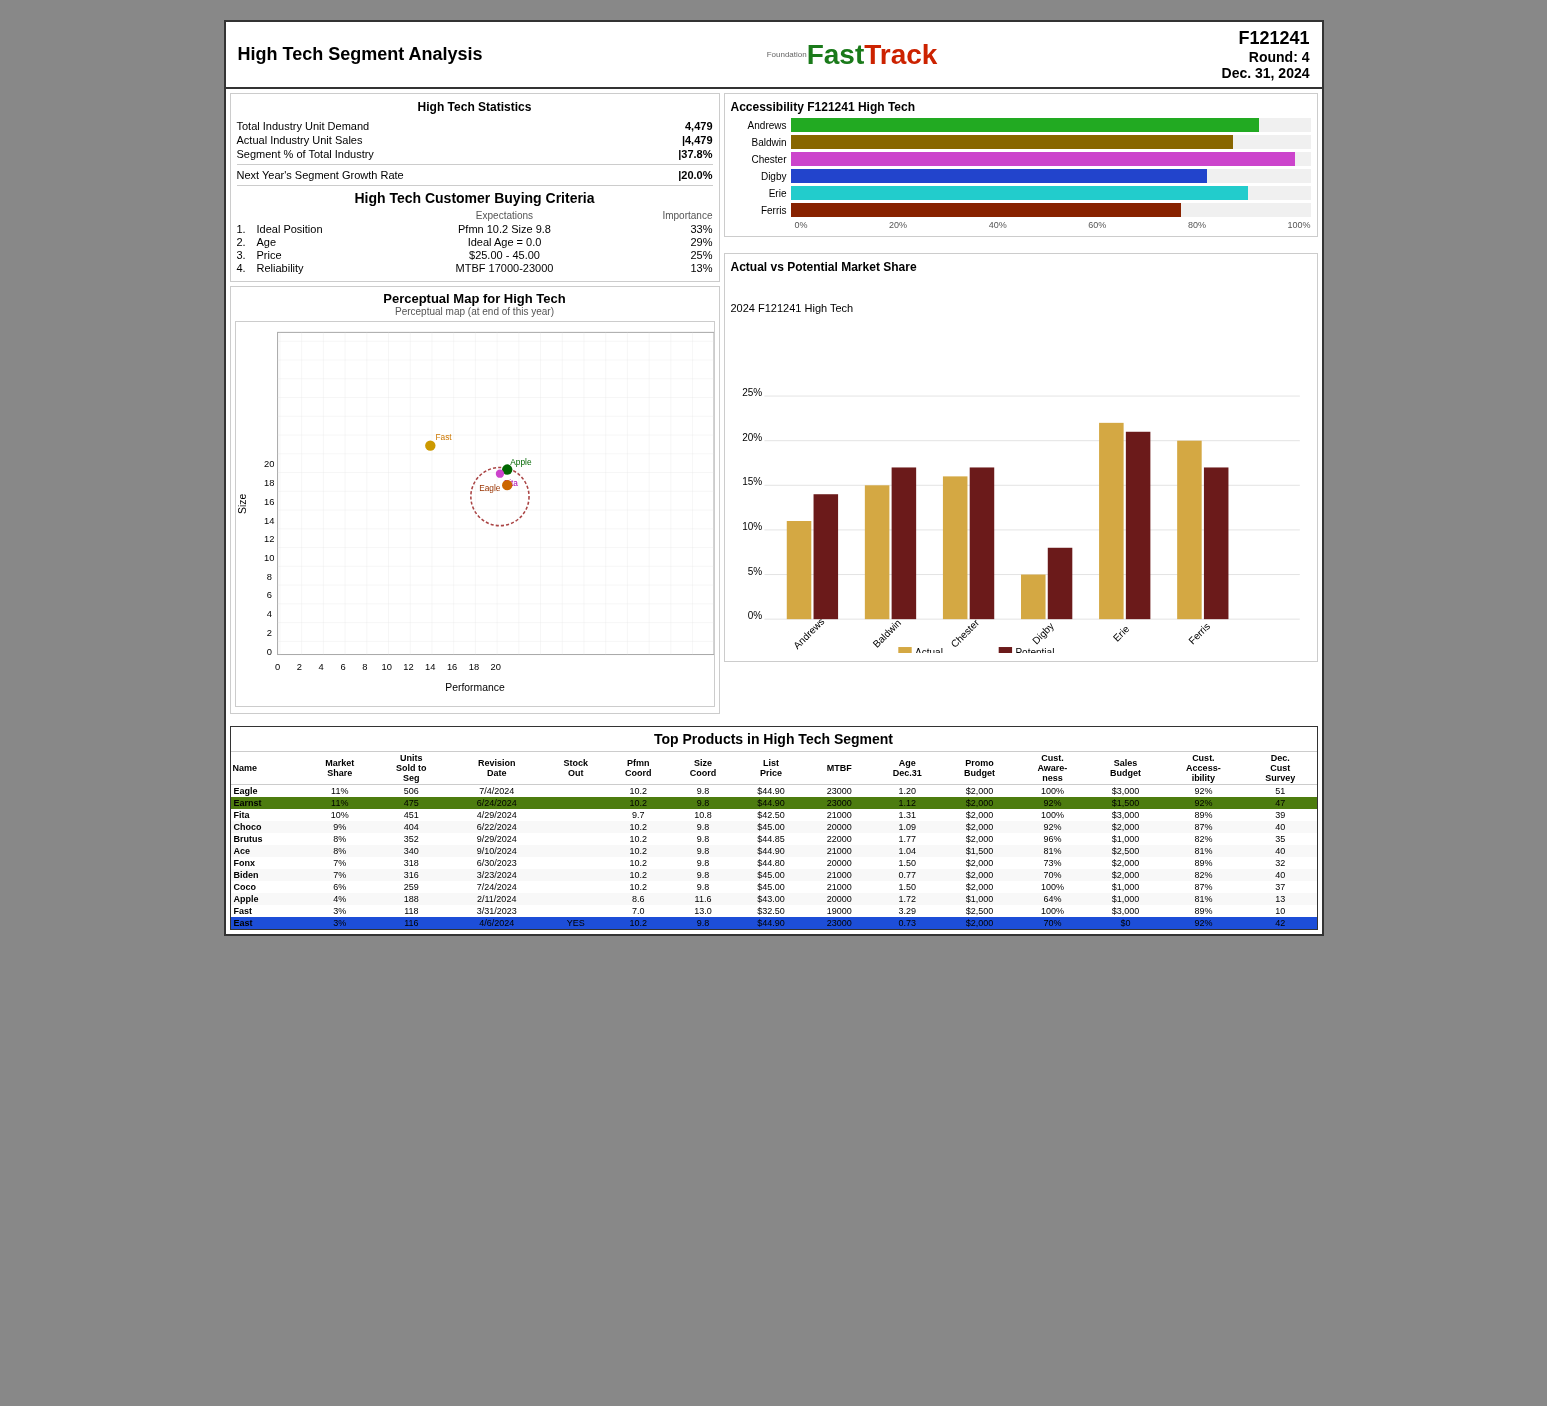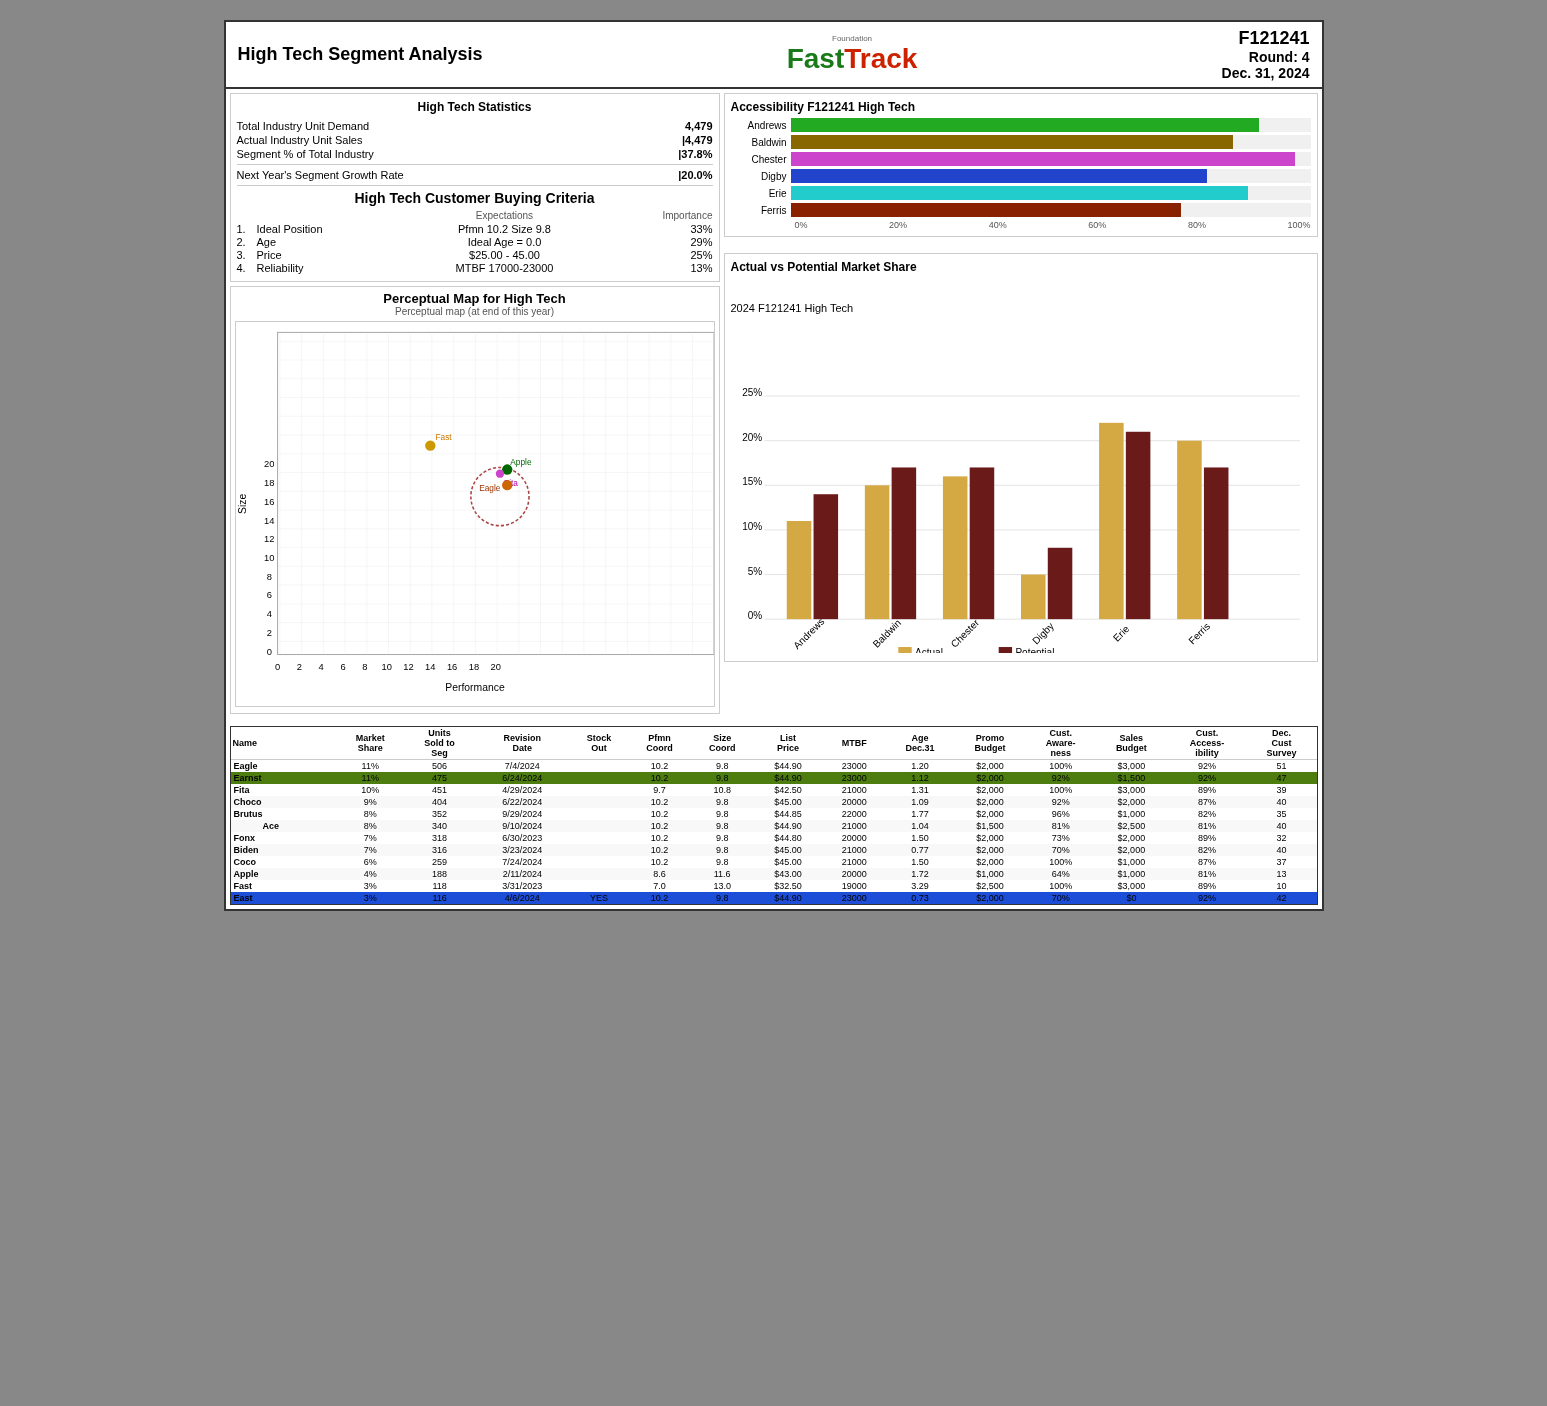--- a/index.html
+++ b/index.html
@@ -2,21 +2,21 @@
 <html><head>
   <meta charset="utf-8">
   <style>
     * { box-sizing: border-box; margin: 0; padding: 0; }
     body { background: #888; font-family: Arial, sans-serif; font-size: 11px; display: flex; justify-content: center; align-items: flex-start; padding: 20px; }
     .page { background: white; width: 1100px; border: 2px solid #333; }
     
     
     .header { display: flex; align-items: center; justify-content: space-between; padding: 6px 12px; border-bottom: 2px solid #333; background: white; }
     .header-title { font-size: 18px; font-weight: bold; color: #000; }
-    .header-logo { display: flex; flex-direction: column; align-items: center; }
+    .header-logo { display: flex; align-items: center; }
     .header-logo .foundation { font-size: 8px; color: #555; }
     .header-right { text-align: right; }
     .header-id { font-size: 18px; font-weight: bold; }
     .header-round { font-size: 14px; font-weight: bold; }
     .header-date { font-size: 14px; font-weight: bold; }
 
     
     .main-content { display: flex; padding: 4px; gap: 4px; }
     .left-panel { flex: 0 0 490px; }
     .right-panel { flex: 1; }
@@ -309,20 +309,21 @@
           <rect x="150" y="295" width="12" height="8" fill="#d4a843"></rect>
           <text x="165" y="303" font-size="9">Actual</text>
           <rect x="240" y="295" width="12" height="8" fill="#6b1a1a"></rect>
           <text x="255" y="303" font-size="9">Potential</text>
         </svg>
       </div>
     </div>
   </div>
 
   <div class="table-section">
+    <div class="table-title">Top Products in High Tech Segment</div>
     <table>
       <thead>
         <tr>
           <th rowspan="2" style="text-align:left;">Name</th>
           <th colspan="1">Market<br>Share</th>
           <th colspan="1">Units<br>Sold to<br>Seg</th>
           <th colspan="1">Revision<br>Date</th>
           <th colspan="1">Stock<br>Out</th>
           <th colspan="1">Pfmn<br>Coord</th>
           <th colspan="1">Size<br>Coord</th>
@@ -416,21 +417,21 @@
             <td>$44.85</td>
             <td>22000</td>
             <td>1.77</td>
             <td>$2,000</td>
             <td>96%</td>
             <td>$1,000</td>
             <td>82%</td>
             <td>35</td>
           </tr>
           <tr style="background: rgb(248, 248, 248);">
-            <td style="text-align: left; font-weight: bold; padding-left: 32px;">Ace</td>
+            <td style="text-align: left; font-weight: bold;">Ace</td>
             <td>8%</td>
             <td>340</td>
             <td>9/10/2024</td>
             <td></td>
             <td>10.2</td>
             <td>9.8</td>
             <td>$44.90</td>
             <td>21000</td>
             <td>1.04</td>
             <td>$1,500</td>

